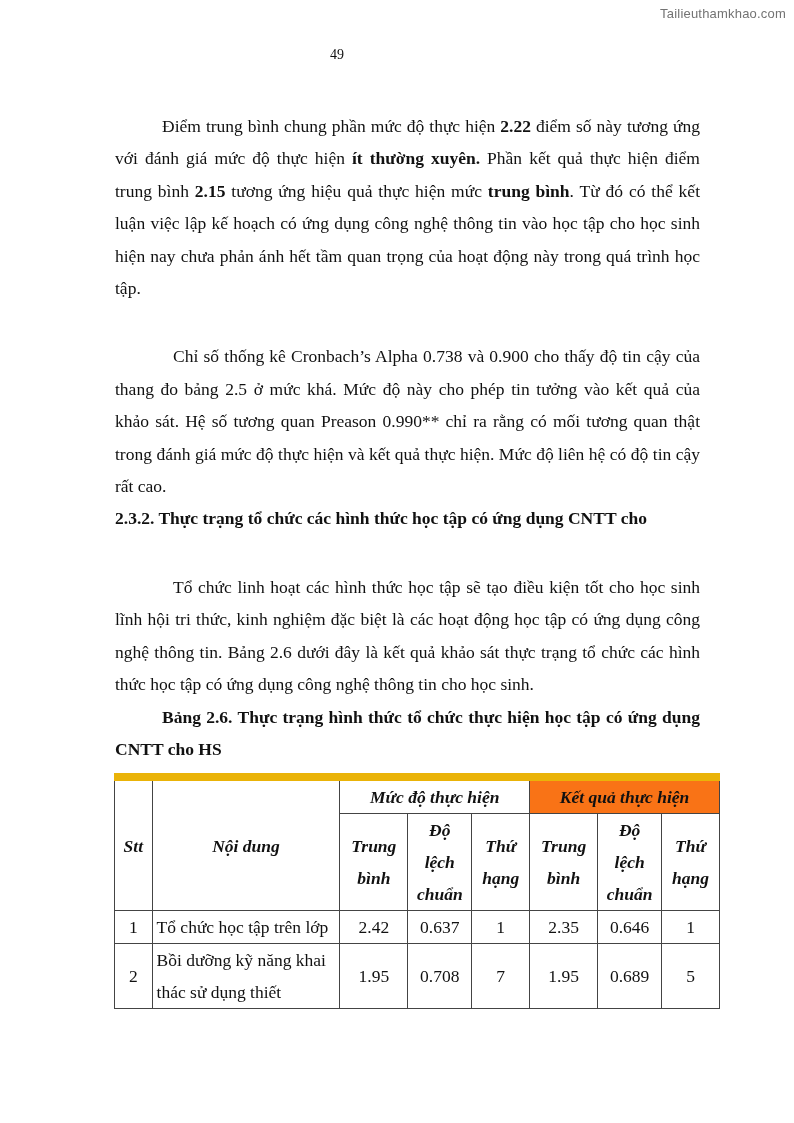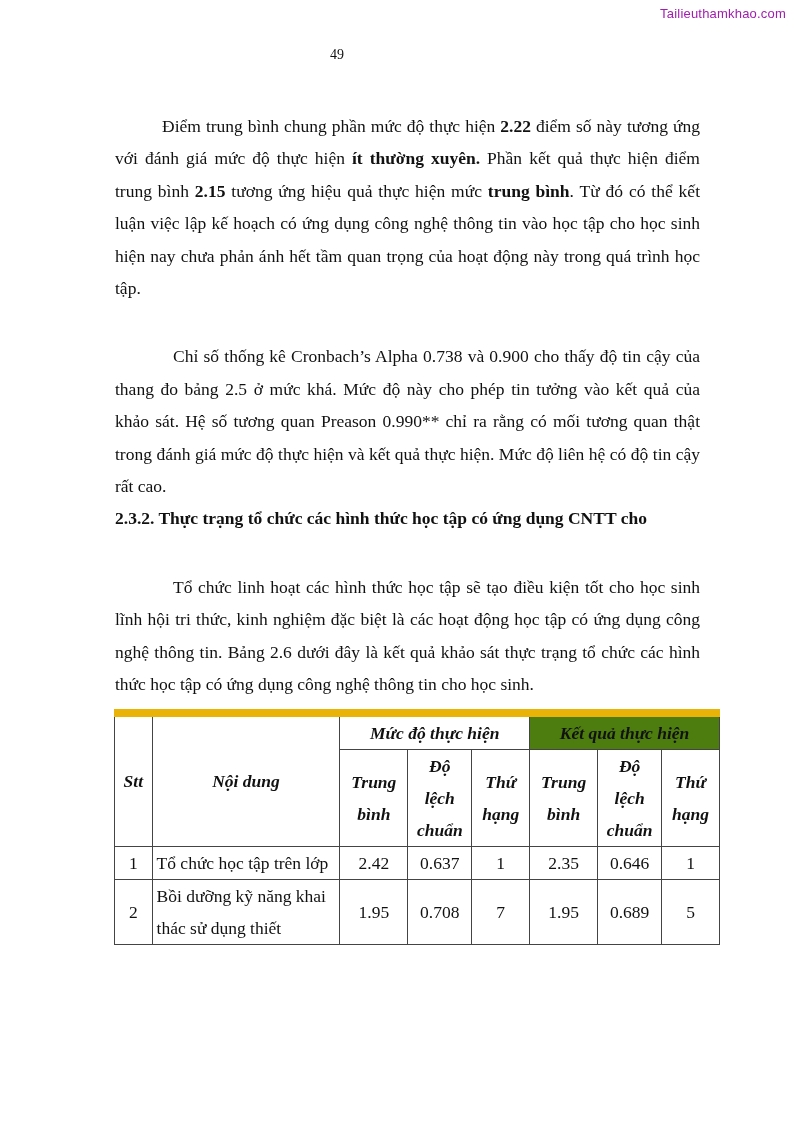--- a/index.html
+++ b/index.html
@@ -1,50 +1,51 @@
 <!DOCTYPE html>
 <html><head>
 <meta charset="utf-8">
 <style>
   html, body { margin: 0; padding: 0; background: #ffffff; }
   body { width: 794px; height: 1123px; position: relative; overflow: hidden;
          font-family: "Liberation Serif", "DejaVu Serif", serif; color: #111; }
   .watermark { position: absolute; top: 6px; right: 8px; font-family: "Liberation Sans", "DejaVu Sans", sans-serif;
-               font-size: 13px; color: #a21caf; letter-spacing: 0.2px; }
+               font-size: 13px; color: #737373; letter-spacing: 0.2px; }
   .page-number { position: absolute; top: 47px; left: 0; width: 674px; text-align: center; font-size: 14px; }
   .content { position: absolute; left: 115px; top: 110px; width: 585px; font-size: 17.5px; line-height: 32.4px; }
   p { margin: 0; text-align: justify; text-align-last: left; }
   .indent { text-indent: 47px; }
   .indent2 { text-indent: 58px; margin-top: 36px; }
   .heading { font-weight: bold; margin: 0; }
   .heading .hs { display: block; padding-left: 47px; }
   .caption { font-weight: bold; text-indent: 47px; text-align: justify; }
   table { border-collapse: collapse; width: 606px; margin-top: 8px; margin-left: -1px; font-size: 17.5px; line-height: 32px; }
   td, th { border: 1px solid #444; text-align: center; vertical-align: middle; padding: 0 4px; }
   th { font-weight: bold; font-style: italic; }
   tr.top th { border-top: 8px solid #eab308; }
-  th.shaded { background: #4d7c0f; }
+  th.shaded { background: #f97316; }
   td.left { text-align: left; }
   .hdr-sub th { line-height: 32px; }
 </style>
 </head>
 <body>
 
 <div class="watermark">Tailieuthamkhao.com</div>
 <div class="page-number">49</div>
 
 <div class="content">
   <p class="indent">
     <span>Điểm trung bình chung phần mức độ thực hiện </span><b>2.22</b><span> điểm số này tương ứng với đánh giá mức độ thực hiện </span><b>ít thường xuyên.</b><span> Phần kết quả thực hiện điểm trung bình </span><b>2.15</b><span> tương ứng hiệu quả thực hiện mức </span><b>trung bình</b><span>. Từ đó có thể kết luận việc lập kế hoạch có ứng dụng công nghệ thông tin vào học tập cho học sinh hiện nay chưa phản ánh hết tầm quan trọng của hoạt động này trong quá trình học tập.</span>
   </p>
   <p class="indent2">Chỉ số thống kê Cronbach’s Alpha 0.738 và 0.900 cho thấy độ tin cậy của thang đo bảng 2.5 ở mức khá. Mức độ này cho phép tin tưởng vào kết quả của khảo sát. Hệ số tương quan Preason 0.990** chỉ ra rằng có mối tương quan thật trong đánh giá mức độ thực hiện và kết quả thực hiện. Mức độ liên hệ có độ tin cậy rất cao.</p>
   <div class="heading">
     <span>2.3.2. Thực trạng tổ chức các hình thức học tập có ứng dụng CNTT cho</span>
   </div>
   <p class="indent2">Tổ chức linh hoạt các hình thức học tập sẽ tạo điều kiện tốt cho học sinh lĩnh hội tri thức, kinh nghiệm đặc biệt là các hoạt động học tập có ứng dụng công nghệ thông tin. Bảng 2.6 dưới đây là kết quả khảo sát thực trạng tổ chức các hình thức học tập có ứng dụng công nghệ thông tin cho học sinh.</p>
+  <p class="caption">Bảng 2.6. Thực trạng hình thức tổ chức thực hiện học tập có ứng dụng CNTT cho HS</p>
 
   <table>
     <tbody>
         <tr class="top">
       <th rowspan="2" style="width:28px">Stt</th>
       <th rowspan="2" style="width:176px">Nội dung</th>
       <th colspan="3">Mức độ thực hiện</th>
       <th colspan="3" class="shaded">Kết quả thực hiện</th>
     </tr>
     <tr class="hdr-sub">

